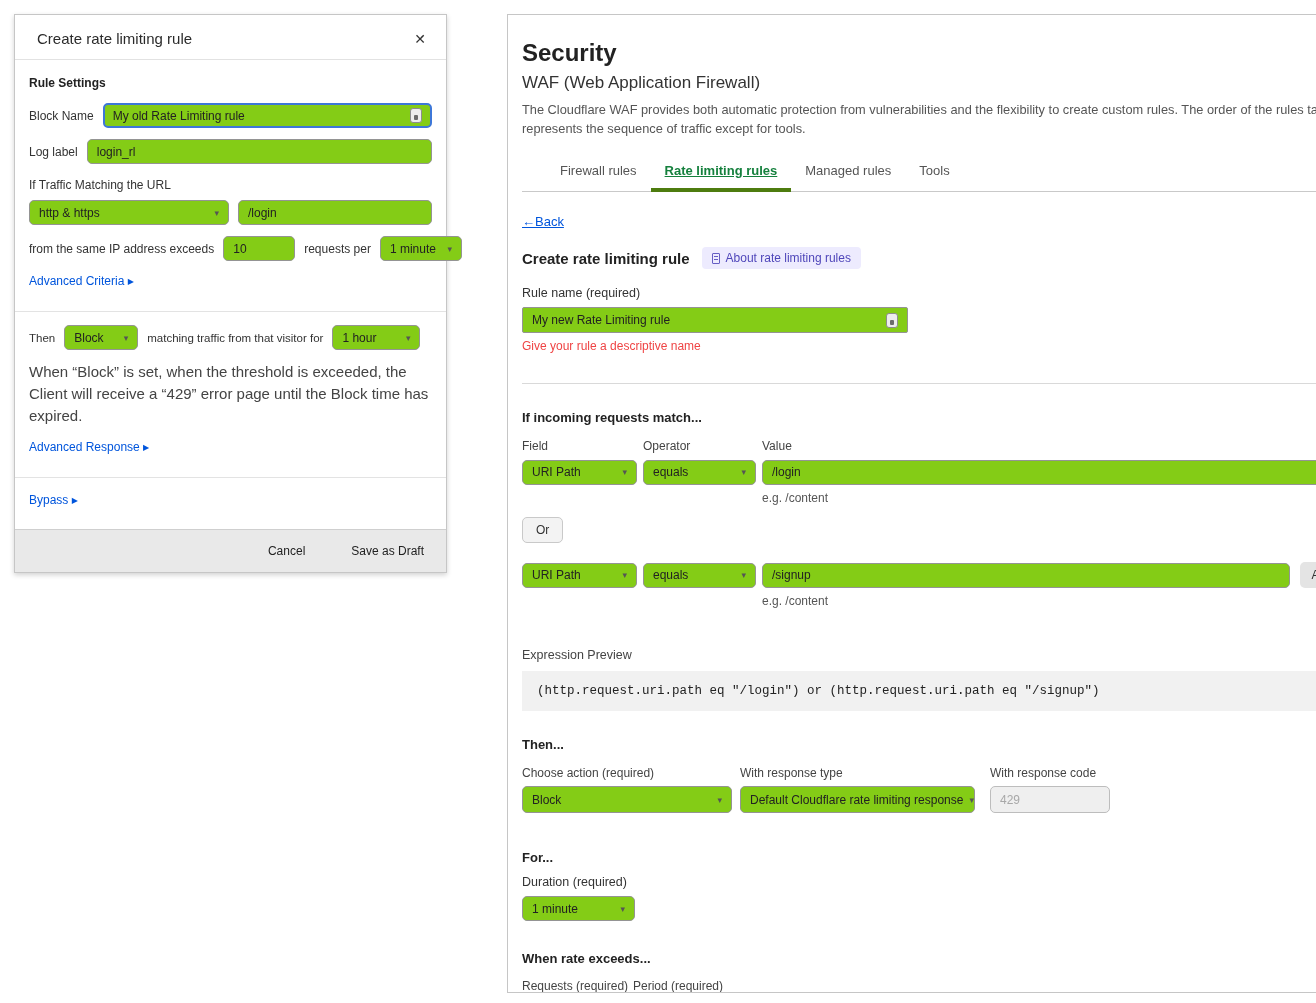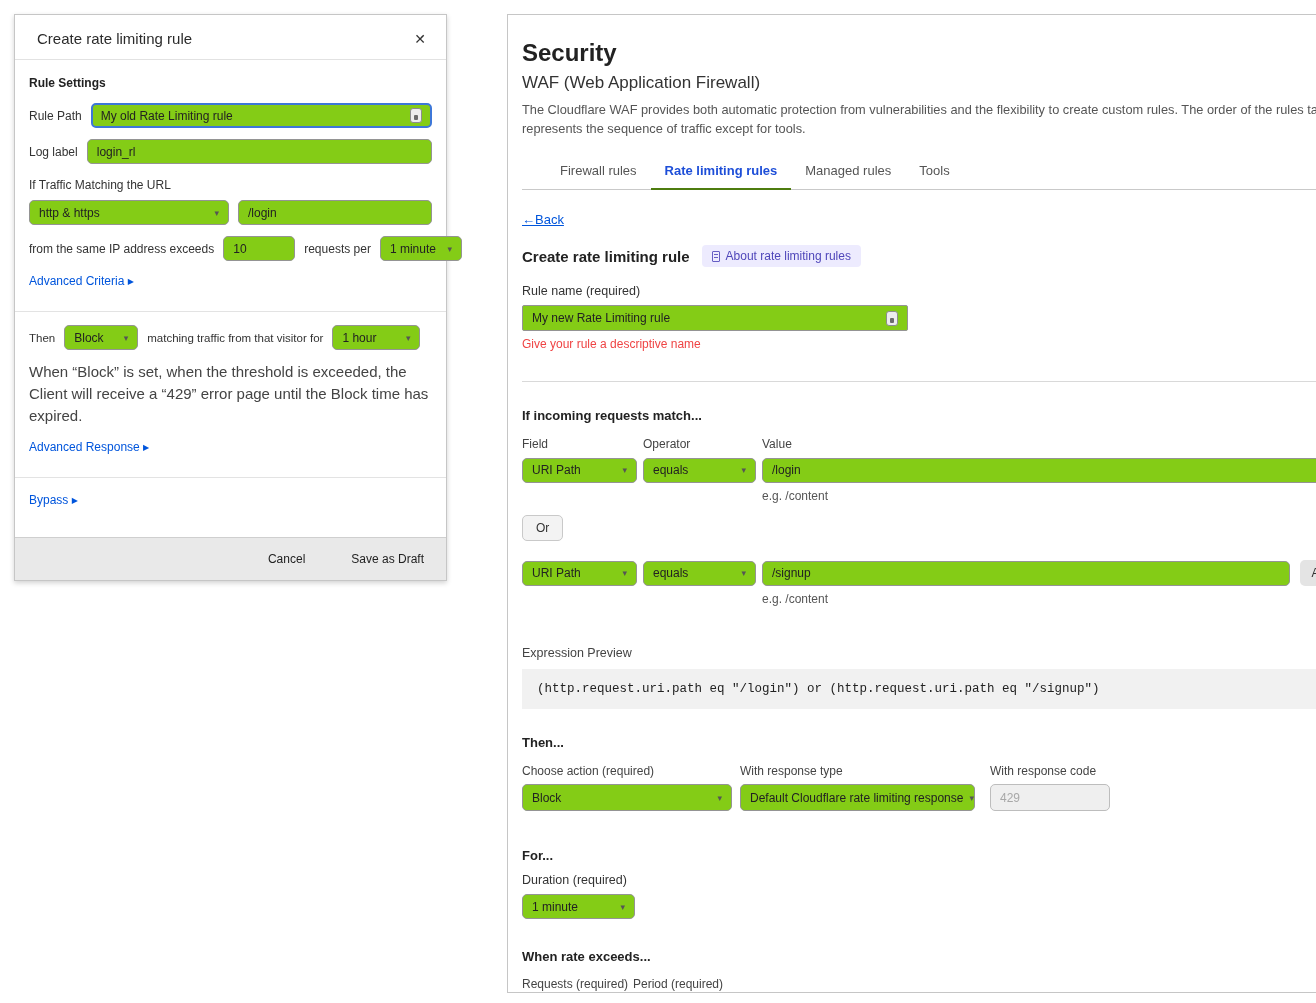--- a/index.html
+++ b/index.html
@@ -49,21 +49,21 @@
 
   
   .panel { position: absolute; left: 507px; top: 14px; width: 926px; height: 979px;
     border: 1px solid #c6c6c6; background: #fff; padding: 14px 14px; overflow: hidden; }
   .page-title { font-size: 24px; font-weight: bold; color: #222; margin-top: 10px; }
   .page-subtitle { font-size: 17px; color: #333; margin-top: 6px; font-weight: normal; }
   .page-desc { font-size: 12.8px; color: #555; line-height: 1.45; margin-top: 8px; }
   .tabs { display: flex; margin-top: 16px; border-bottom: 1px solid #c9c9c9; padding-left: 24px; }
   .tab { padding: 9px 14px 10px; font-size: 13px; color: #555; cursor: pointer;
     margin-bottom: -1px; }
-  .tab.active { color: #1d4ed8; font-weight: bold; border-bottom: 2px solid #4d7c0f; }
+  .tab.active { color: #15803d; font-weight: bold; border-bottom: 4px solid #4d7c0f; text-decoration: underline; }
   .back-link { display: inline-block; margin-top: 22px; font-size: 13px; text-decoration: underline; }
   .form-title-row { display: flex; align-items: center; gap: 12px; margin-top: 17px; }
   .form-title { font-size: 15px; font-weight: bold; color: #222; }
   .badge { background: #edebfe; color: #4f46ba; font-size: 12px; padding: 4px 10px;
     border-radius: 4px; display: inline-flex; align-items: center; gap: 6px; cursor: pointer; }
   .doc-icon { width: 8px; height: 11px; border: 1px solid currentColor; border-radius: 1px;
     position: relative; opacity: .85; }
   .doc-icon::after { content: ""; position: absolute; left: 1px; right: 1px; top: 2px;
     height: 1px; background: currentColor; box-shadow: 0 3px 0 currentColor; }
   .field-label { font-size: 12.5px; color: #333; margin-top: 17px; }
@@ -106,21 +106,21 @@
 
 <div class="dialog">
   <div class="dialog-header">
     <span class="dialog-title">Create rate limiting rule</span>
     <span class="dialog-close">✕</span>
   </div>
   <div class="dialog-body">
     <div class="dlg-section-title">Rule Settings</div>
 
     <div class="dlg-row">
-      <span class="dlg-label">Rule Path</span>
+      <span class="dlg-label">Block Name</span>
       <div class="input focused">
         <span>My old Rate Limiting rule</span>
         <span class="pw-icon"></span>
       </div>
     </div>
 
     <div class="dlg-row">
       <span class="dlg-label">Log label</span>
       <div class="input">
         <span>login_rl</span>
@@ -167,21 +167,21 @@
         <span class="caret">▾</span>
       </div>
     </div>
 
     <p class="dlg-note">When “Block” is set, when the threshold is exceeded, the Client will receive a “429” error page until the Block time has expired.</p>
 
     <a class="link dlg-link"><span>Advanced Response</span> <span class="tri">▶</span></a>
 
     <hr class="dlg-divider">
 
-    <a class="link dlg-link" style="margin-bottom:24px"><span>Bypass</span> <span class="tri">▶</span></a>
+    <a class="link dlg-link" style="margin-bottom:16px"><span>Bypass</span> <span class="tri">▶</span></a>
   </div>
   <div class="dialog-footer">
     <span class="footer-btn">Cancel</span>
     <span class="footer-btn">Save as Draft</span>
   </div>
 </div>
 
 <div class="panel">
   <h1 class="page-title">Security</h1>
   <h2 class="page-subtitle">WAF (Web Application Firewall)</h2>

